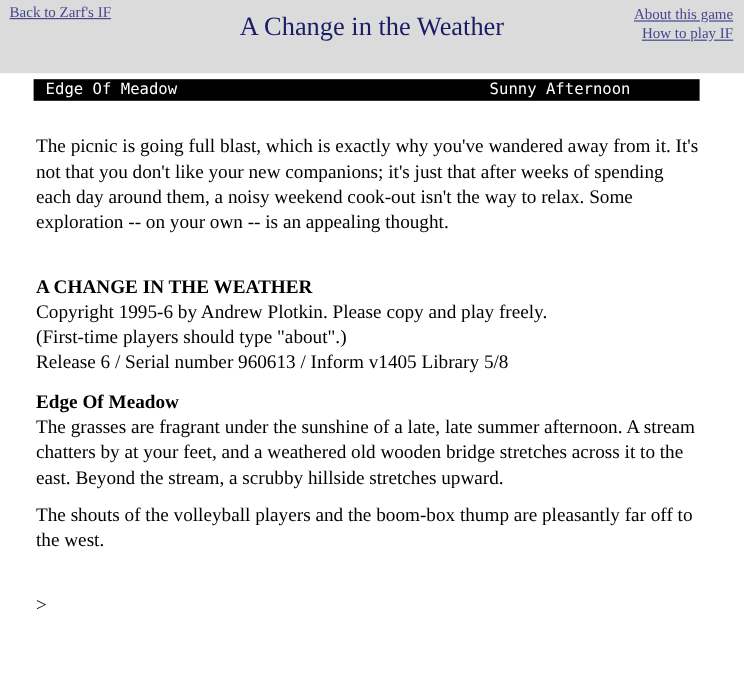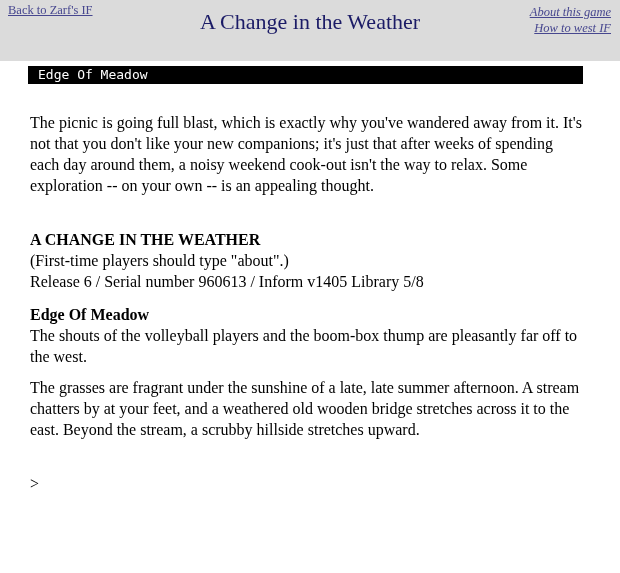--- a/index.html
+++ b/index.html
@@ -45,21 +45,20 @@
     top: 4px;
     text-align: right;
     font-size: 12.5px;
     line-height: 16px;
   }
   .header-links a {
     display: block;
     color: #47478f;
     text-decoration: underline;
     cursor: pointer;
-    font-style: italic;
   }
 
   
   .status-bar {
     position: absolute;
     left: 28px;
     top: 66px;
     width: 555px;
     height: 18px;
     background: #000000;
@@ -119,44 +118,46 @@
   }
 </style>
 </head>
 <body>
 
 <div class="site-header">
   <a class="back-link">Back to Zarf's IF</a>
   <h1 class="game-title">A Change in the Weather</h1>
   <div class="header-links">
     <a>About this game</a>
-    <a>How to west IF</a>
+    <a>How to play IF</a>
   </div>
 </div>
 
 <div class="status-bar">
   <span class="status-left">Edge Of Meadow</span>
+  <span class="status-right">Sunny Afternoon</span>
 </div>
 
 <div class="transcript">
 
   <p>The picnic is going full blast, which is exactly why you've wandered away from it. It's not that you don't like your new companions; it's just that after weeks of spending each day around them, a noisy weekend cook-out isn't the way to relax. Some exploration -- on your own -- is an appealing thought.</p>
 
 
   <div class="banner-block gap-lg">
     <p class="banner-title">A CHANGE IN THE WEATHER</p>
+    <p>Copyright 1995-6 by Andrew Plotkin. Please copy and play freely.</p>
     <p>(First-time players should type "about".)</p>
     <p>Release 6 / Serial number 960613 / Inform v1405 Library 5/8</p>
   </div>
 
   <div class="room-name">
     <p>Edge Of Meadow</p>
   </div>
 
+  <p>The grasses are fragrant under the sunshine of a late, late summer afternoon. A stream chatters by at your feet, and a weathered old wooden bridge stretches across it to the east. Beyond the stream, a scrubby hillside stretches upward.</p>
+
   <p>The shouts of the volleyball players and the boom-box thump are pleasantly far off to the west.</p>
-
-  <p>The grasses are fragrant under the sunshine of a late, late summer afternoon. A stream chatters by at your feet, and a weathered old wooden bridge stretches across it to the east. Beyond the stream, a scrubby hillside stretches upward.</p>
 
   <div class="prompt-line">
     <span class="prompt-char">&gt;</span><input class="command-input" type="text" style="">
   </div>
 
 </div>
 
 </body></html>

